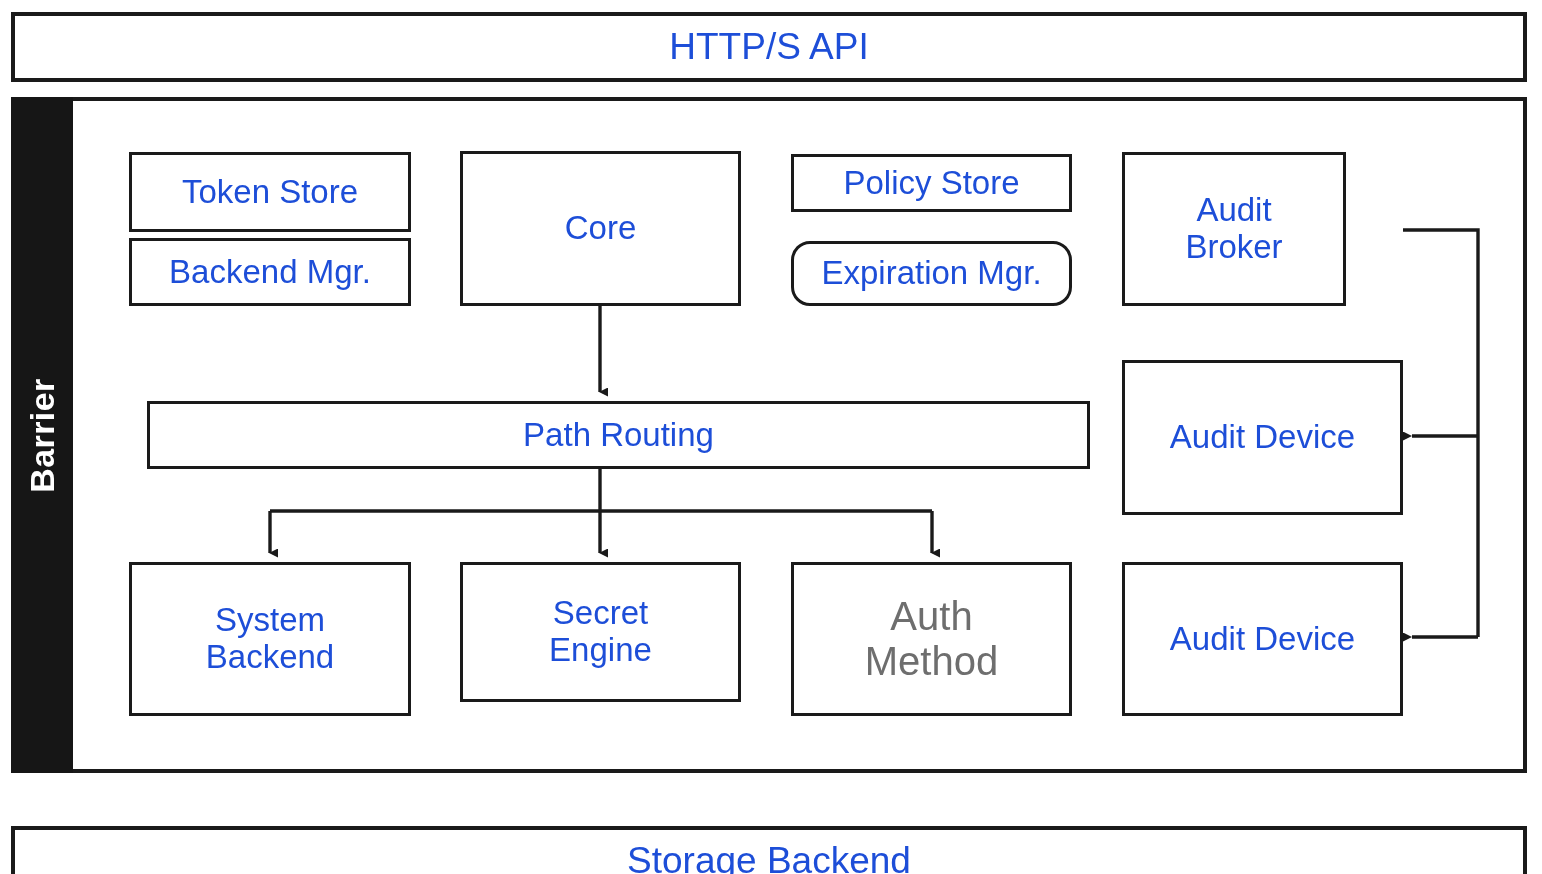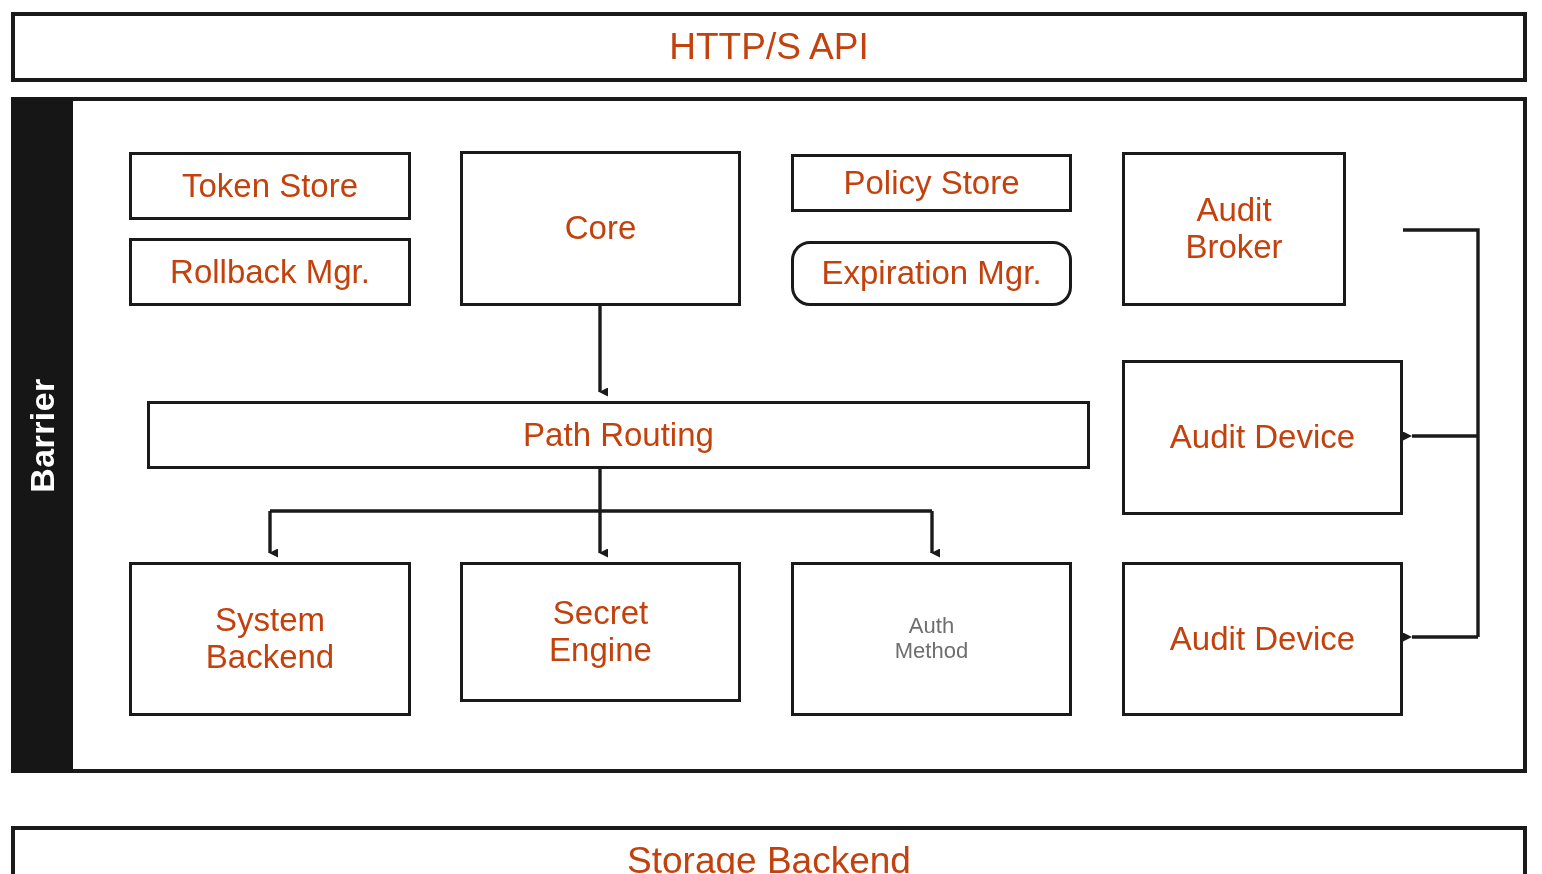--- a/index.html
+++ b/index.html
@@ -21,21 +21,21 @@
   
   .node {
     position: absolute;
     box-sizing: border-box;
     background: #ffffff;
     border: 3px solid #1a1a1a;
     display: flex;
     align-items: center;
     justify-content: center;
     text-align: center;
-    color: #c2410c;
+    color: #1d4ed8;
     line-height: 1.12;
     white-space: pre-line;
     z-index: 3;
   }
 
   
   .bar-node {
     border-width: 4px;
     font-size: 37px;
   }
@@ -70,42 +70,42 @@
   #barrier-label {
     color: #ffffff;
     font-size: 34px;
     font-weight: bold;
     letter-spacing: 0.4px;
     transform: rotate(-90deg);
     white-space: nowrap;
   }
 
   
-  #token-store    { left: 129px; top: 152px; width: 282px; height: 68px;  font-size: 33px; }
+  #token-store    { left: 129px; top: 152px; width: 282px; height: 80px;  font-size: 33px; }
   #rollback-mgr   { left: 129px; top: 238px; width: 282px; height: 68px;  font-size: 33px; }
 
   
   #core           { left: 460px; top: 151px; width: 281px; height: 155px; font-size: 33px; }
 
   
   #policy-store   { left: 791px; top: 154px; width: 281px; height: 58px;  font-size: 33px; }
   #expiration-mgr { left: 791px; top: 241px; width: 281px; height: 65px;  font-size: 33px; border-radius: 19px; }
 
   
   #audit-broker   { left: 1122px; top: 152px; width: 224px; height: 154px; font-size: 33px; }
   #audit-device-1 { left: 1122px; top: 360px; width: 281px; height: 155px; font-size: 33px; }
   #audit-device-2 { left: 1122px; top: 562px; width: 281px; height: 154px; font-size: 33px; }
 
   
   #path-routing   { left: 147px; top: 401px; width: 943px; height: 68px;  font-size: 33px; }
 
   
   #system-backend { left: 129px; top: 562px; width: 282px; height: 154px; font-size: 33px; }
   #secret-engine  { left: 460px; top: 562px; width: 281px; height: 140px; font-size: 33px; }
-  #auth-method    { left: 791px; top: 562px; width: 281px; height: 154px; font-size: 22px; color: #6e6e6e; }
+  #auth-method    { left: 791px; top: 562px; width: 281px; height: 154px; font-size: 40px; color: #6e6e6e; }
 
   
   #connectors {
     position: absolute;
     left: 0;
     top: 0;
     width: 1542px;
     height: 874px;
     z-index: 2;
     pointer-events: none;
@@ -145,21 +145,21 @@
       <line x1="932" y1="511" x2="932" y2="553" marker-end="url(#arrowhead-down)"></line>
 
       <path d="M 1403 230 L 1478 230 L 1478 637"></path>
       <line x1="1478" y1="436" x2="1412" y2="436" marker-end="url(#arrowhead-left)"></line>
       <line x1="1478" y1="637" x2="1412" y2="637" marker-end="url(#arrowhead-left)"></line>
     </g>
   </svg>
 
   <div class="node" id="token-store">Token Store</div>
 
-  <div class="node" id="rollback-mgr">Rollback Mgr.</div>
+  <div class="node" id="rollback-mgr">Backend Mgr.</div>
 
   <div class="node" id="core">Core</div>
 
   <div class="node" id="policy-store">Policy Store</div>
 
   <div class="node" id="expiration-mgr">Expiration Mgr.</div>
 
   <div class="node" id="audit-broker">Audit
 Broker</div>
 

